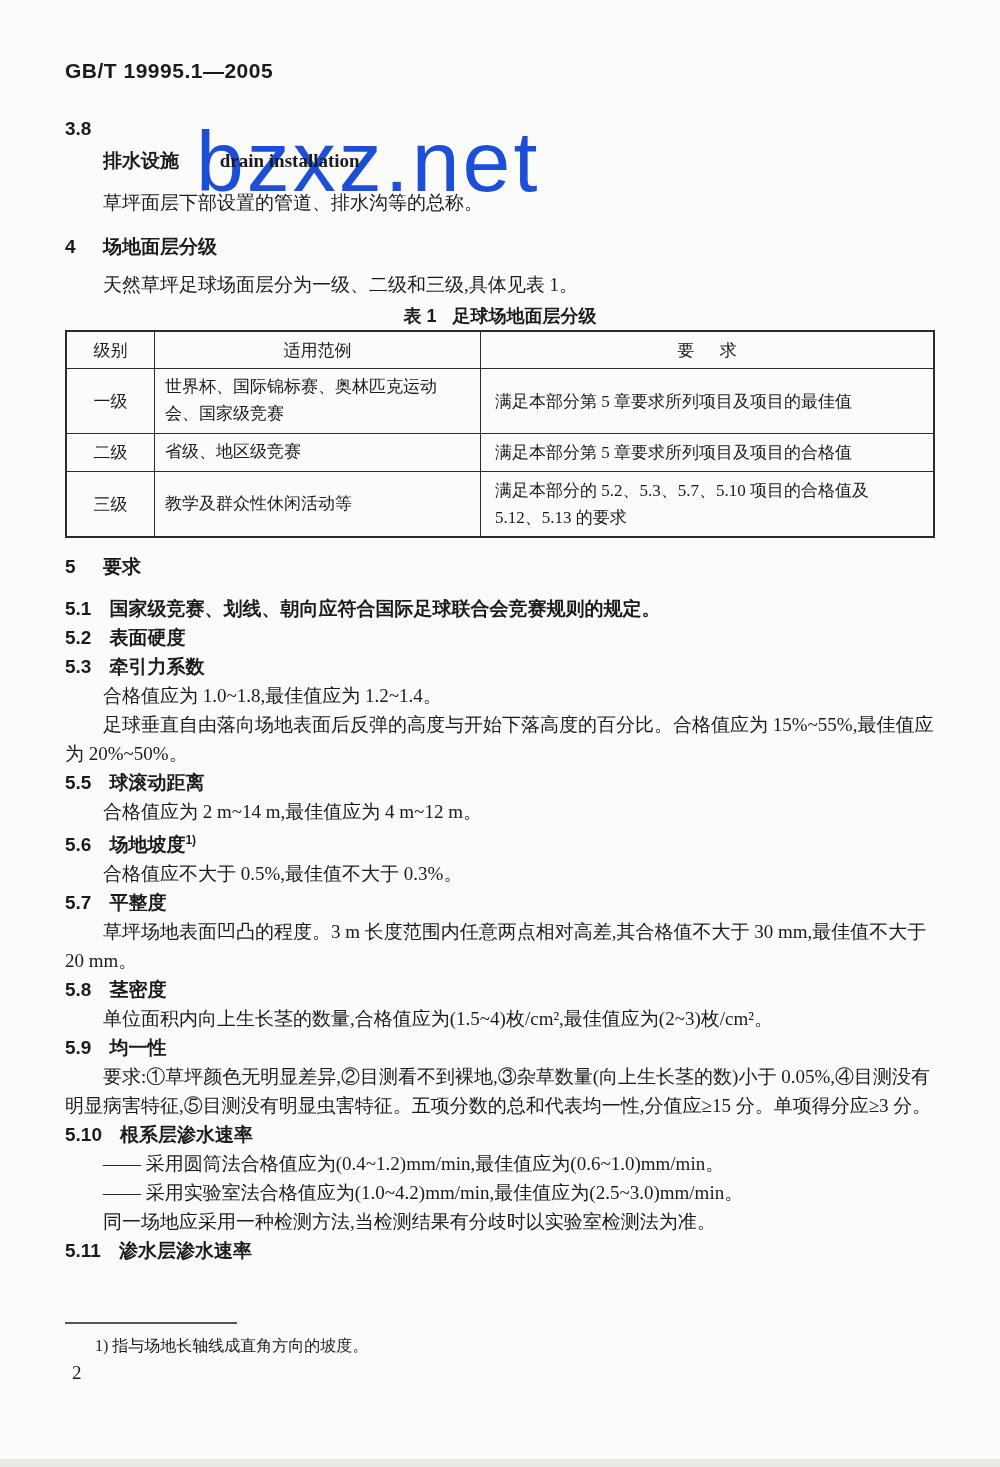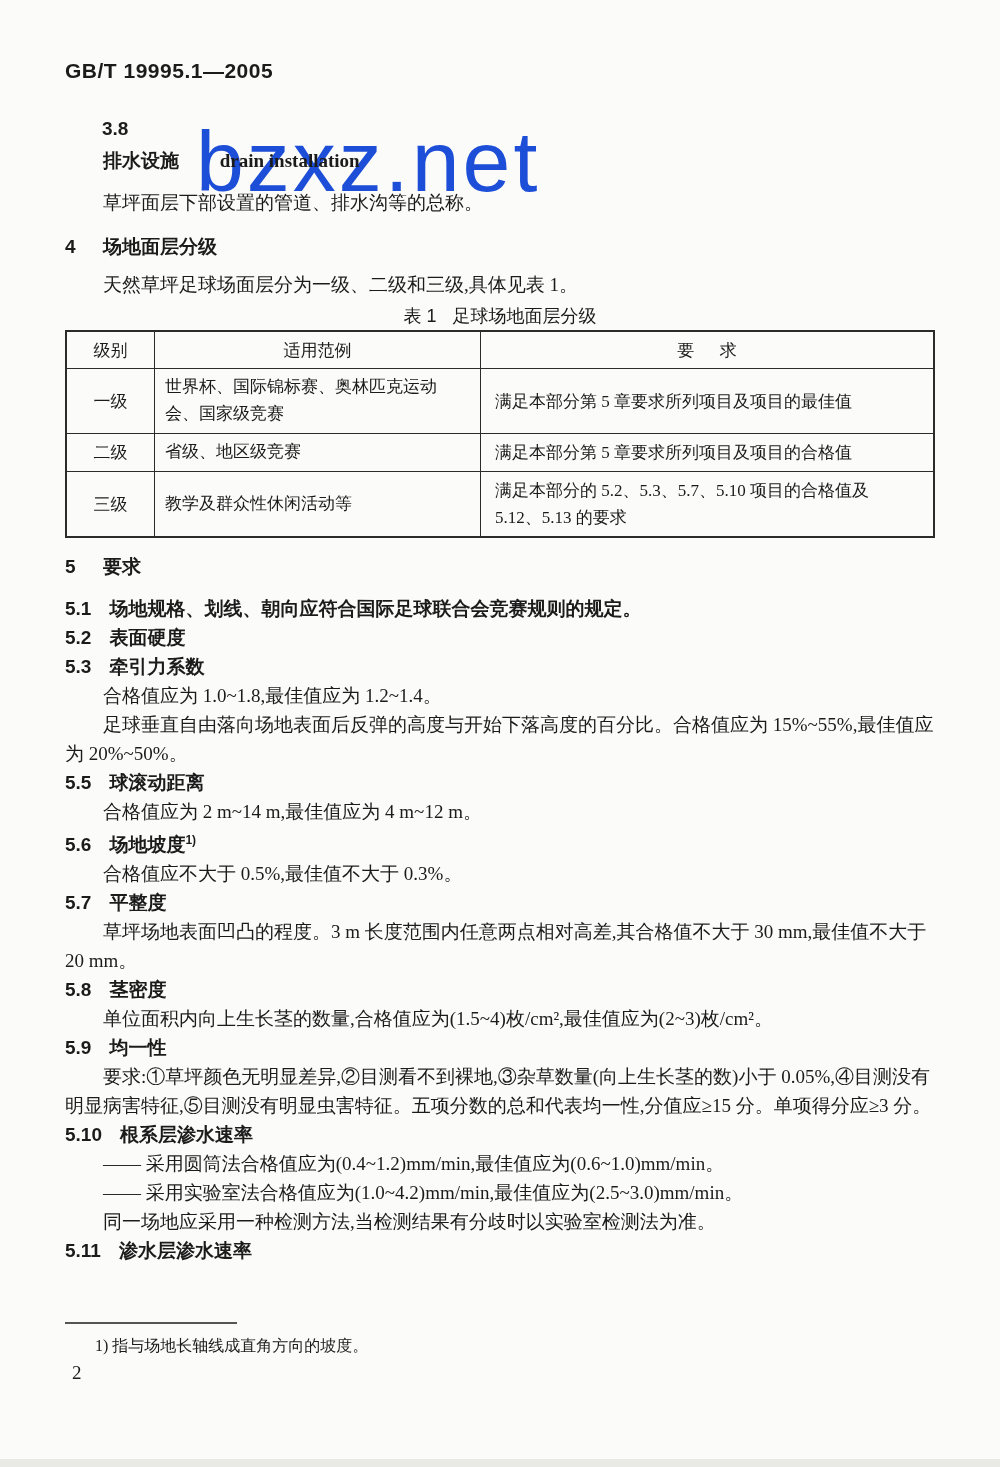--- a/index.html
+++ b/index.html
@@ -18,36 +18,36 @@
     font-weight:normal;font-size:86px;letter-spacing:3px;
     color:#1d4ed8;user-select:none;
   }
   .content{position:relative;z-index:1;padding:58px 65px 0 65px;}
   .doc-header{
     font-family:"Liberation Sans","DejaVu Sans",sans-serif;
     font-weight:bold;font-size:21px;line-height:26px;letter-spacing:0.5px;
   }
   .clause-num-38{
     margin-top:32px;font-family:"Liberation Sans","DejaVu Sans",sans-serif;
-    font-weight:bold;font-size:19px;line-height:26px;margin-left:37px;
+    font-weight:bold;font-size:19px;line-height:26px;
   }
   .term-line{margin-top:4px;padding-left:38px;line-height:30px;font-size:19px;}
   .term-zh{font-family:"Liberation Sans","DejaVu Sans",sans-serif;font-weight:bold;}
   .term-en{font-weight:bold;margin-left:36px;}
   .definition{margin-top:12px;padding-left:38px;font-size:19px;line-height:30px;}
   .sec-heading{
     margin-top:14px;font-family:"Liberation Sans","DejaVu Sans",sans-serif;
     font-weight:bold;font-size:19px;line-height:30px;
   }
   .sec-heading .snum{display:inline-block;min-width:14px;margin-right:24px;}
   .intro{margin-top:8px;font-size:19px;line-height:30px;text-indent:38px;}
   .table-caption{
     margin-top:2px;text-align:center;
     font-family:"Liberation Sans","DejaVu Sans",sans-serif;
-    font-weight:normal;font-size:18px;line-height:28px;
+    font-weight:bold;font-size:18px;line-height:28px;
   }
   .table-caption .cap-label{margin-right:16px;}
   table.grade-table{
     width:870px;border-collapse:collapse;margin-top:0px;
     font-size:17px;
   }
   table.grade-table th,table.grade-table td{
     border:1px solid #2b2b2b;vertical-align:middle;
   }
   table.grade-table{border:2px solid #2b2b2b;}
@@ -133,21 +133,21 @@
             <td class="req-cell">满足本部分的 5.2、5.3、5.7、5.10 项目的合格值及 5.12、5.13 的要求</td>
           </tr>
         </tbody>
     </table>
 
     <div class="sec-heading">
       <span class="snum">5</span><span>要求</span>
     </div>
 
     <div class="sec5-blocks">
-        <div class="clause"><span class="cnum">5.1</span><span>场地规格、划线、朝向应符合国际足球联合会竞赛规则的规定。</span></div>
+        <div class="clause"><span class="cnum">5.1</span><span>国家级竞赛、划线、朝向应符合国际足球联合会竞赛规则的规定。</span></div>
         <div class="clause"><span class="cnum">5.2</span><span>表面硬度</span></div>
         <div class="clause"><span class="cnum">5.3</span><span>牵引力系数</span></div>
         <div class="para">合格值应为 1.0~1.8,最佳值应为 1.2~1.4。</div>
         <div class="para">足球垂直自由落向场地表面后反弹的高度与开始下落高度的百分比。合格值应为 15%~55%,最佳值应为 20%~50%。</div>
         <div class="clause"><span class="cnum">5.5</span><span>球滚动距离</span></div>
         <div class="para">合格值应为 2 m~14 m,最佳值应为 4 m~12 m。</div>
         <div class="clause"><span class="cnum">5.6</span><span>场地坡度</span><sup>1)</sup></div>
         <div class="para">合格值应不大于 0.5%,最佳值不大于 0.3%。</div>
         <div class="clause"><span class="cnum">5.7</span><span>平整度</span></div>
         <div class="para">草坪场地表面凹凸的程度。3 m 长度范围内任意两点相对高差,其合格值不大于 30 mm,最佳值不大于 20 mm。</div>

